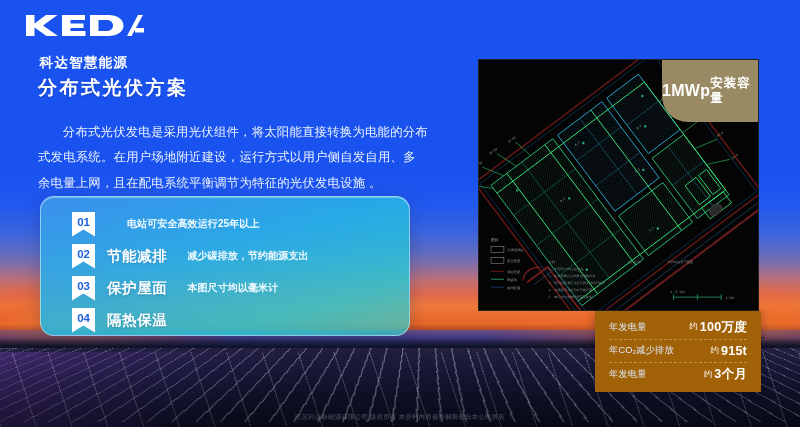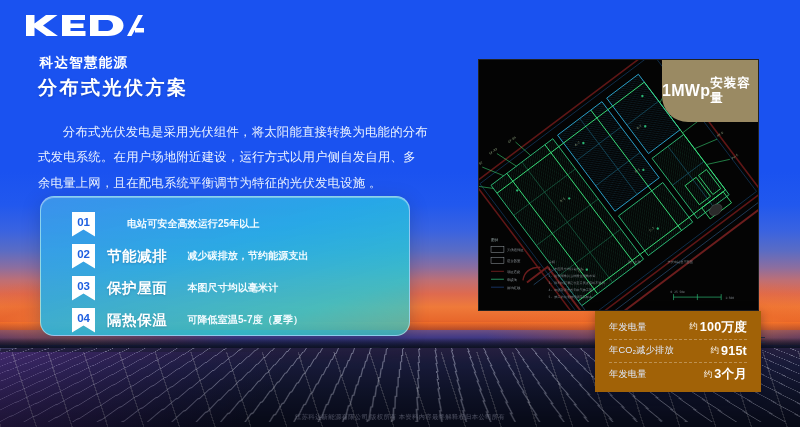--- a/index.html
+++ b/index.html
@@ -252,21 +252,20 @@
     </div>
     <div class="feat-title">保护屋面</div>
     <div class="feat-desc">本图尺寸均以毫米计</div>
   </div>
 
   <div class="feat-row">
     <div class="badge">
       <span>04</span>
     </div>
     <div class="feat-title">隔热保温</div>
-    <div class="feat-desc">可降低室温5-7度（夏季）</div>
   </div>
 
 </div>
 
 <div id="cad-panel">
   <svg id="cad-svg" viewBox="0 0 281 252">
     <rect x="0" y="0" width="281" height="252" fill="#040404"></rect>
     <g transform="rotate(-37 140 130)">
 
       <rect x="28" y="38" width="226" height="182" fill="none" stroke="#5e1616" stroke-width="1.6"></rect>

